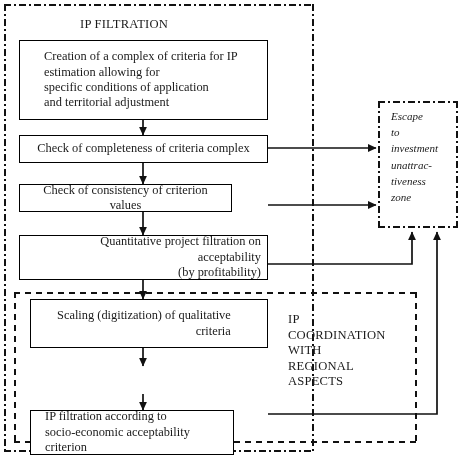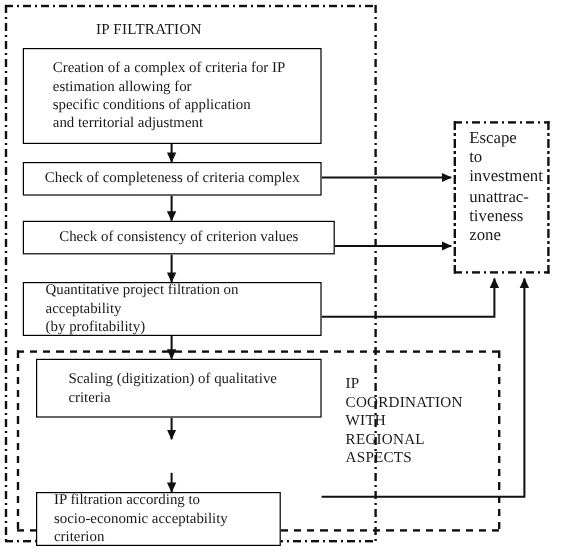--- a/index.html
+++ b/index.html
@@ -60,23 +60,24 @@
   }
   .zone-title{
     position:absolute;
     font-size:12.6px;
     line-height:15.5px;
     letter-spacing:.2px;
     white-space:pre-line;
   }
   .escape-text{
     position:absolute;
-    font-size:14px;
+    font-size:11px;
     line-height:16.2px;
     white-space:pre-line;
+    font-style:italic;
   }
 </style>
 </head>
 <body>
 
 <div id="canvas">
 
   <div class="dashdot" style="left:4px;top:4px;width:310px;height:448px;"></div>
 
   <div class="dashdot" style="left:378px;top:101px;width:80px;height:127px;"></div>
@@ -123,25 +124,25 @@
     </g>
   </svg>
 
   <div class="node lead" style="left:19px;top:40px;width:249px;height:80px;">Creation of a complex of criteria for IP
 estimation allowing for
 specific conditions of application
 and territorial adjustment</div>
 
   <div class="node center" style="left:19px;top:135px;width:249px;height:28px;">Check of completeness of criteria complex</div>
 
-  <div class="node center" style="left:19px;top:184px;width:260px;height:28px;">Check of consistency of criterion values</div>
+  <div class="node center" style="left:19px;top:184px;width:213px;height:28px;">Check of consistency of criterion values</div>
 
-  <div class="node" style="left:19px;top:235px;width:249px;height:45px;padding-left:18px;">Quantitative project filtration on acceptability
+  <div class="node" style="left:19px;top:235px;width:249px;height:45px;padding-left:18px;text-align:right;">Quantitative project filtration on acceptability
 (by profitability)</div>
 
-  <div class="node center" style="left:30px;top:299px;width:238px;height:49px;text-align:left;justify-content:flex-start;padding-left:26px;">Scaling (digitization) of qualitative
+  <div class="node center" style="left:30px;top:299px;width:238px;height:49px;text-align:right;justify-content:flex-start;padding-left:26px;">Scaling (digitization) of qualitative
 criteria</div>
 
 
   <div class="node" style="left:30px;top:410px;width:204px;height:45px;padding-left:14px;">IP filtration according to
 socio-economic acceptability criterion</div>
 
 </div>
 
 </body></html>

